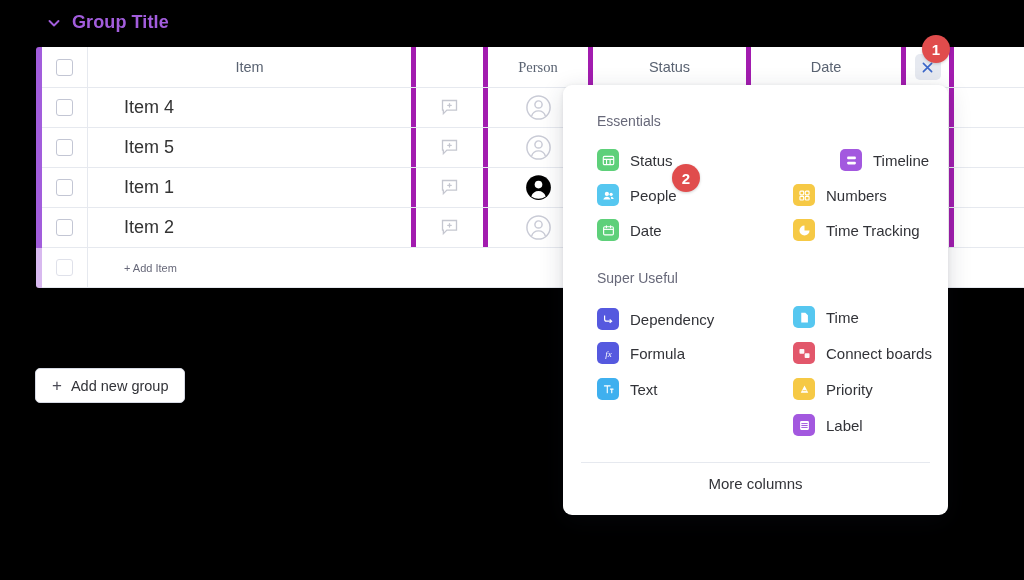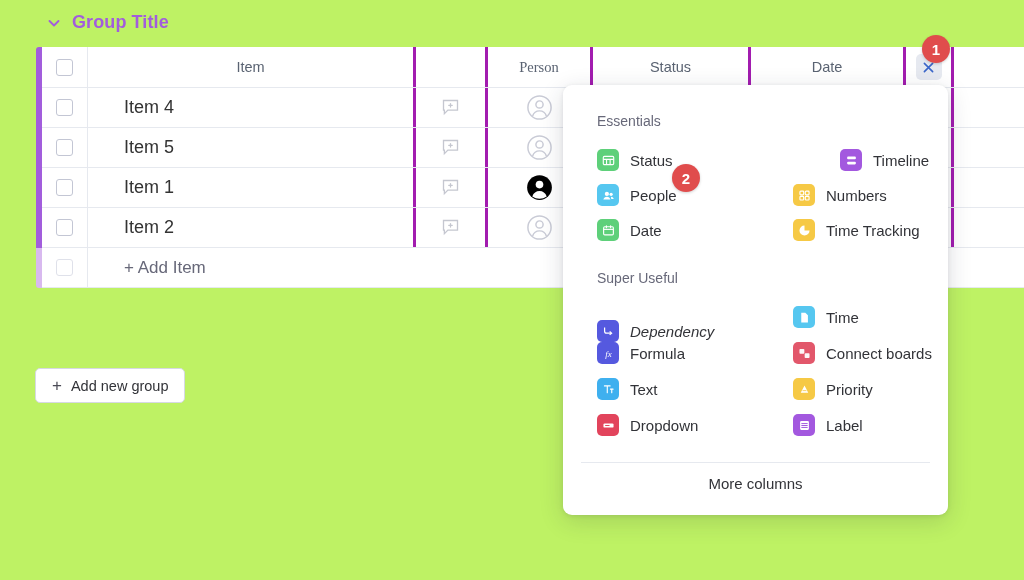--- a/index.html
+++ b/index.html
@@ -3,21 +3,21 @@
 <meta charset="utf-8">
 <style>
   * { box-sizing: border-box; }
   html, body {
     margin: 0; padding: 0;
     width: 1024px; height: 580px;
     background: #ffffff;
     font-family: "Liberation Sans", sans-serif;
     overflow: hidden;
   }
-  #root { position: relative; width: 1024px; height: 580px; background: #bef264; }
+  #root { position: relative; width: 1024px; height: 580px; background: #000000; }
 
   
   .group-header {
     position: absolute; left: 46px; top: 12px;
     display: flex; align-items: center; gap: 10px;
   }
   .chevron-icon {
     width: 16px; height: 16px; display: block;
     color: #a25ddc;
   }
@@ -50,21 +50,21 @@
     display: flex; align-items: stretch;
     height: 40px;
     border-bottom: 1px solid #e6e9ef;
     background: #fff;
   }
   .row.header-row { height: 41px; border-bottom: 1px solid #e6e9ef; }
   .row.add-row { border-bottom: 1px solid #e6e9ef; }
 
   .cell {
     display: flex; align-items: center; justify-content: center;
-    border-right: 3px solid #a21caf;
+    border-right: 5px solid #a21caf;
     font-size: 14px; color: #333333;
     position: relative;
   }
   .cell.check { width: 46px; flex: none; border-right: 1px solid #e6e9ef; }
   .cell.item { flex: none; width: 328px; justify-content: center; }
   .cell.item.left { justify-content: flex-start; padding-left: 36px; }
   .cell.chat { width: 72px; flex: none; }
   .cell.person { width: 105px; flex: none; font-family: Liberation Serif, serif; }
   .cell.status { width: 158px; flex: none; }
   .cell.date { width: 155px; flex: none; }
@@ -75,21 +75,21 @@
 
   .checkbox {
     width: 17px; height: 17px;
     border: 1.6px solid #c3c6d4;
     border-radius: 3px;
     background: #fff;
   }
   .checkbox.dim { border-color: #dfe1ea; }
 
   .item-label { color: #333333; font-size: 18px; }
-  .add-item-label { color: #676879; font-size: 17px; }
+  .add-item-label { color: #676879; font-size: 11px; }
 
   .chat-icon { width: 21px; height: 21px; color: #c5c7d0; display:block; }
   .avatar-icon { width: 27px; height: 27px; display:block; color: #c9cbd6; }
   .avatar-icon.filled { color: #000000; }
 
   
   .close-btn {
     width: 26px; height: 26px;
     background: #e6e9f0;
     border-radius: 5px;
@@ -390,21 +390,21 @@
       <span class="col-icon" style="background:#f6c945">
         <svg viewBox="0 0 16 16" fill="#fff">
             <path d="M8 1.8A6.2 6.2 0 1 0 14.2 8H8z"></path>
           </svg>
       </span>
       <span class="label">Time Tracking</span>
     </div>
 
     <div class="panel-section-title" id="title-super">Super Useful</div>
 
-    <div class="col-item" style="left:34px; top:233px;font-style:italic;">
+    <div class="col-item" style="left:34px; top:221px;">
       <span class="col-icon" style="background:#5559df">
         <svg viewBox="0 0 16 16" fill="none" stroke="#fff" stroke-width="1.5">
             <path d="M3.2 3v4.6c0 1.4 1 2.4 2.4 2.4h5.6"></path>
             <path d="M9.4 8 11.8 10 9.4 12"></path>
           </svg>
       </span>
       <span class="label">Dependency</span>
     </div>
 
     <div class="col-item" style="left:230px; top:219px;">
@@ -448,29 +448,20 @@
     <div class="col-item" style="left:230px; top:291px;text-align:right;">
       <span class="col-icon" style="background:#f6c945">
         <svg viewBox="0 0 16 16" fill="#fff">
             <path d="M8 3.2 12.6 12H3.4z"></path>
             <path d="M5.6 9.4h4.8" stroke="#f6c945" stroke-width="1"></path>
           </svg>
       </span>
       <span class="label">Priority</span>
     </div>
 
-    <div class="col-item" style="left:34px; top:327px;">
-      <span class="col-icon" style="background:#e2445c">
-        <svg viewBox="0 0 16 16" fill="none">
-            <rect x="1.8" y="5.4" width="12.4" height="5.2" rx="1.5" fill="#fff"></rect>
-            <path d="M4.4 8h4.4" stroke="#e2445c" stroke-width="1.2" stroke-linecap="round"></path>
-          </svg>
-      </span>
-      <span class="label">Dropdown</span>
-    </div>
 
     <div class="col-item" style="left:230px; top:327px;">
       <span class="col-icon" style="background:#a358df">
         <svg viewBox="0 0 16 16" fill="none">
             <rect x="2.6" y="2.6" width="10.8" height="10.8" rx="1.4" fill="#fff"></rect>
             <path d="M4.6 5.6h6.8M4.6 8h6.8M4.6 10.4h6.8" stroke="#a358df" stroke-width="1.2" stroke-linecap="round"></path>
           </svg>
       </span>
       <span class="label">Label</span>
     </div>

